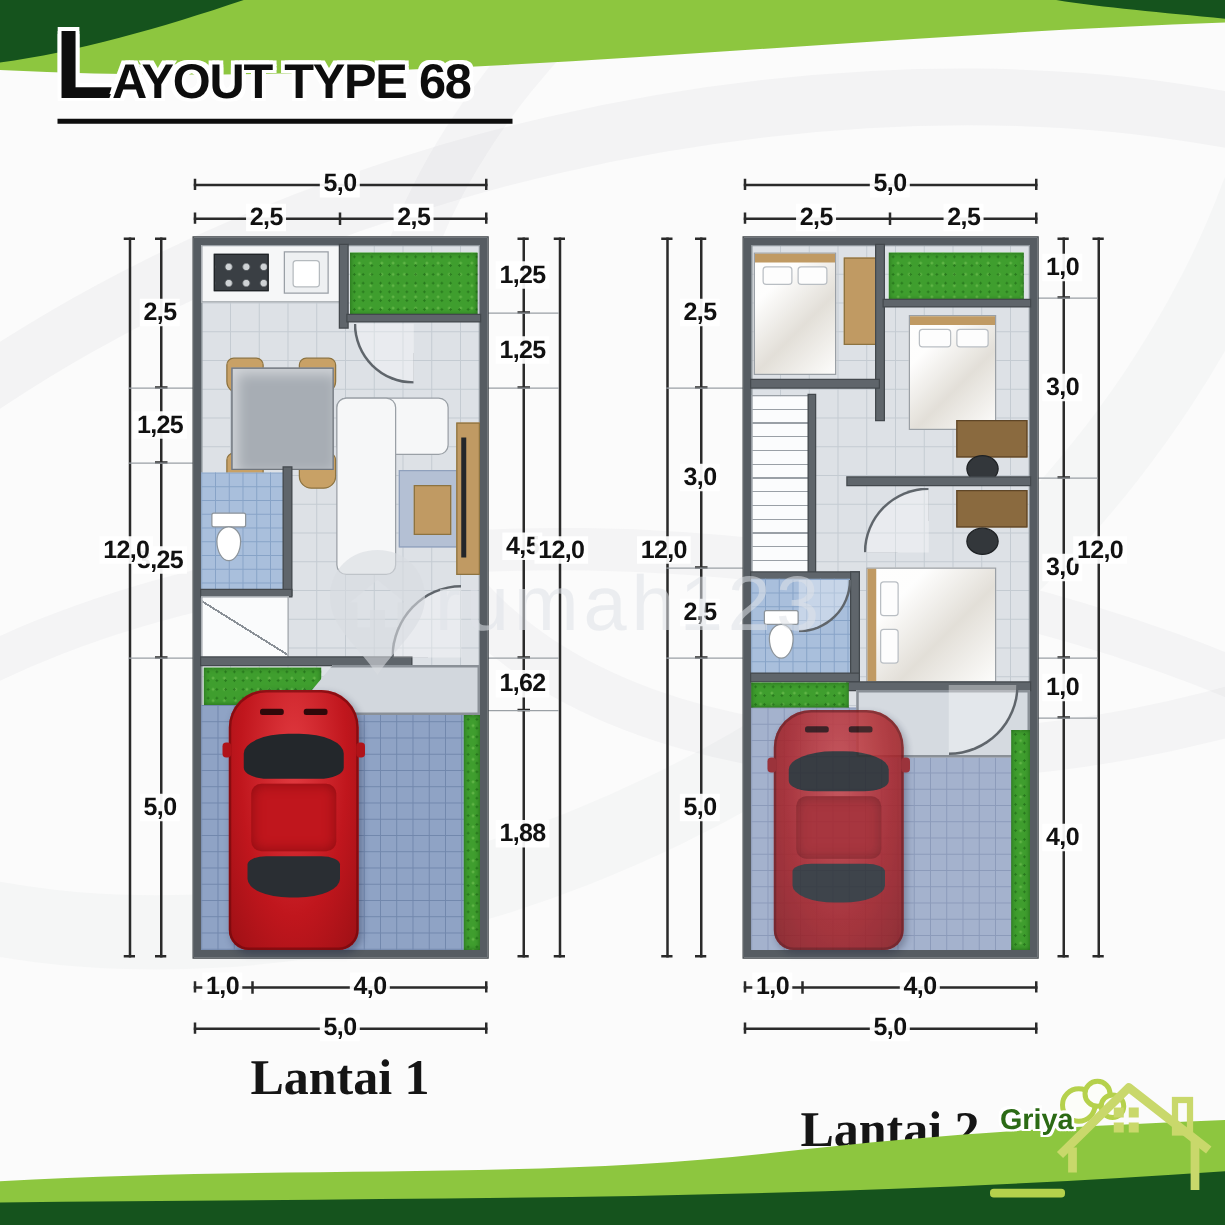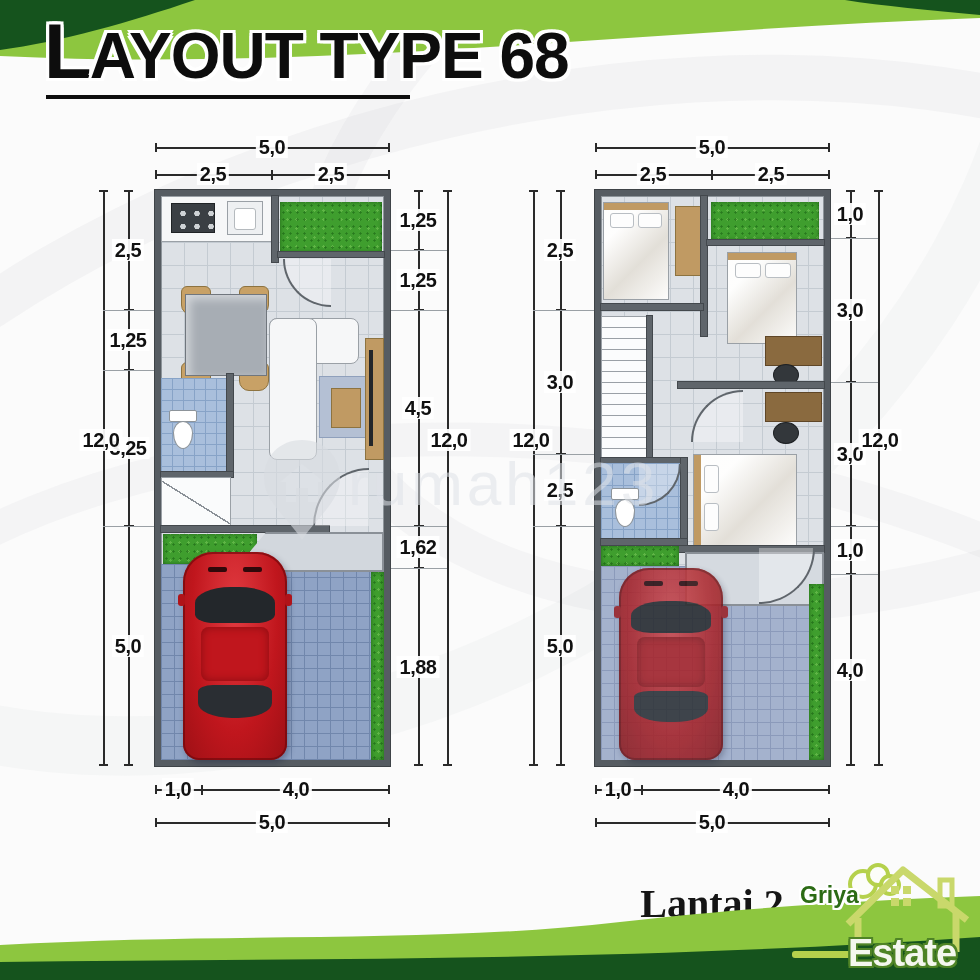--- a/index.html
+++ b/index.html
@@ -10,21 +10,21 @@
   .swirl{position:absolute;border-radius:50%;pointer-events:none;}
   .sw1{left:-340px;top:80px;width:1700px;height:950px;border:46px solid rgba(175,179,186,0.10);transform:rotate(-13deg);}
   .sw2{left:-260px;top:430px;width:1600px;height:860px;border:34px solid rgba(175,179,186,0.09);transform:rotate(7deg);}
   .sw3{left:260px;top:-260px;width:1300px;height:760px;border:40px solid rgba(175,179,186,0.09);transform:rotate(-21deg);}
   .sw4{left:-500px;top:-500px;width:1500px;height:1100px;border:60px solid rgba(175,179,186,0.07);transform:rotate(-30deg);}
   
   .title{position:absolute;left:44px;top:12px;color:#0d0d0d;font-weight:700;white-space:nowrap;
          text-shadow:-3px -3px 0 #fff,3px -3px 0 #fff,-3px 3px 0 #fff,3px 3px 0 #fff,
                      0 -3px 0 #fff,0 3px 0 #fff,-3px 0 0 #fff,3px 0 0 #fff;}
   .title .init{font-size:78px;line-height:1;letter-spacing:-2px;}
-  .title .rest{font-size:64px;letter-spacing:-1px;}
+  .title .rest{font-size:39px;letter-spacing:-1px;}
   .title-underline{position:absolute;left:46px;top:95px;width:364px;height:4px;background:#0d0d0d;}
   
   .dl{position:absolute;background:#2a2a2a;}
   .dl.h{height:2px;}
   .dl.v{width:2px;}
   .dl.h::before,.dl.h::after{content:"";position:absolute;width:2px;height:9px;background:#2a2a2a;top:-4px;}
   .dl.h::before{left:0;} .dl.h::after{right:0;}
   .dl.v::before,.dl.v::after{content:"";position:absolute;height:2px;width:9px;background:#2a2a2a;left:-4px;}
   .dl.v::before{top:0;} .dl.v::after{bottom:0;}
   .tickh{position:absolute;width:10px;height:2px;background:#2a2a2a;}
@@ -145,27 +145,28 @@
   <div class="dlab" style="left:272px;top:147px;">5,0</div>
   <div class="dlab" style="left:213px;top:174px;">2,5</div>
   <div class="dlab" style="left:331px;top:174px;">2,5</div>
   <div class="dlab" style="left:128px;top:250px;">2,5</div>
   <div class="dlab" style="left:128px;top:340px;">1,25</div>
   <div class="dlab" style="left:128px;top:448px;">3,25</div>
   <div class="dlab" style="left:128px;top:646px;">5,0</div>
   <div class="dlab" style="left:101px;top:440px;">12,0</div>
   <div class="dlab" style="left:418px;top:220px;">1,25</div>
   <div class="dlab" style="left:418px;top:280px;">1,25</div>
-  <div class="dlab" style="left:418px;top:408px;">4,5</div>
+  <div class="dlab" style="left:418px;top:437px;">4,5</div>
   <div class="dlab" style="left:418px;top:547px;">1,62</div>
   <div class="dlab" style="left:418px;top:667px;">1,88</div>
   <div class="dlab" style="left:449px;top:440px;">12,0</div>
   <div class="dlab" style="left:178px;top:789px;">1,0</div>
   <div class="dlab" style="left:296px;top:789px;">4,0</div>
   <div class="dlab" style="left:272px;top:822px;">5,0</div>
+  <div class="plan-name" style="left:272px;top:838px;">Lantai 1</div>
 
   <div class="plan-body" style="left:155px;top:190px;">
 
     <div class="white-box" style="left:0;top:0;width:113px;height:44px;"></div>
     <div class="abs" style="left:10px;top:7px;width:42px;height:28px;background:#3a3f44;border:1px solid #1f2326;
          background-image:radial-gradient(circle,#cfd3d6 2.5px,transparent 3px);background-size:14px 13px;background-position:4px 3px;"></div>
     <div class="abs" style="left:66px;top:5px;width:34px;height:32px;background:#eef0f2;border:1px solid #9aa0a6;">
       <div class="abs" style="left:6px;top:6px;width:20px;height:20px;background:#fff;border:1px solid #b5babe;border-radius:3px;"></div>
     </div>
     <div class="wall" style="left:111px;top:0;width:6px;height:66px;"></div>
@@ -335,15 +336,14 @@
     <polyline points="88,74 143,20 207,70" fill="none" stroke="#c9d86b" stroke-width="7" stroke-linejoin="round"></polyline>
     <line x1="196" y1="62" x2="196" y2="102" stroke="#c9d86b" stroke-width="7"></line>
     <line x1="98" y1="68" x2="98" y2="88" stroke="#c9d86b" stroke-width="7"></line>
     <rect x="131" y="36" width="8" height="8" fill="#c9d86b"></rect>
     <rect x="143" y="36" width="8" height="8" fill="#c9d86b"></rect>
     <rect x="131" y="48" width="8" height="8" fill="#c9d86b"></rect>
     <rect x="143" y="48" width="8" height="8" fill="#c9d86b"></rect>
   </svg>
   <div class="logo-txt lg-green" style="left:800px;top:882px;font-size:23px;">Griya</div>
   <div class="abs" style="left:792px;top:951px;width:60px;height:7px;background:#b5d14c;border-radius:3px;"></div>
-  <div class="logo-txt lg-white" style="left:848px;top:932px;font-size:38px;letter-spacing:-1px;">Estate</div>
 
 </div>
 
 </body></html>

